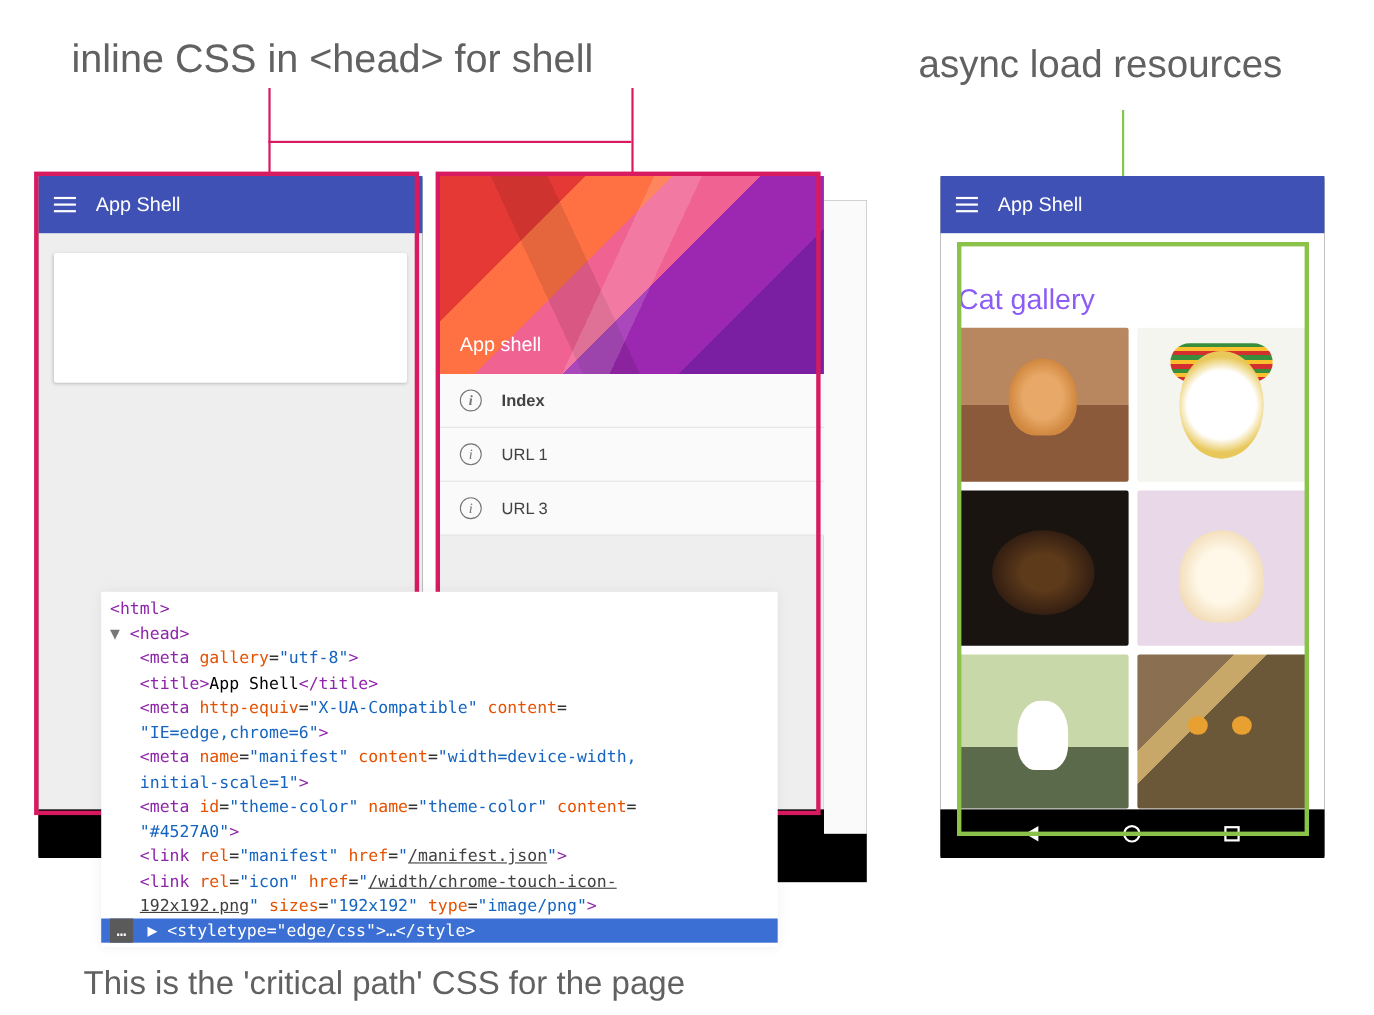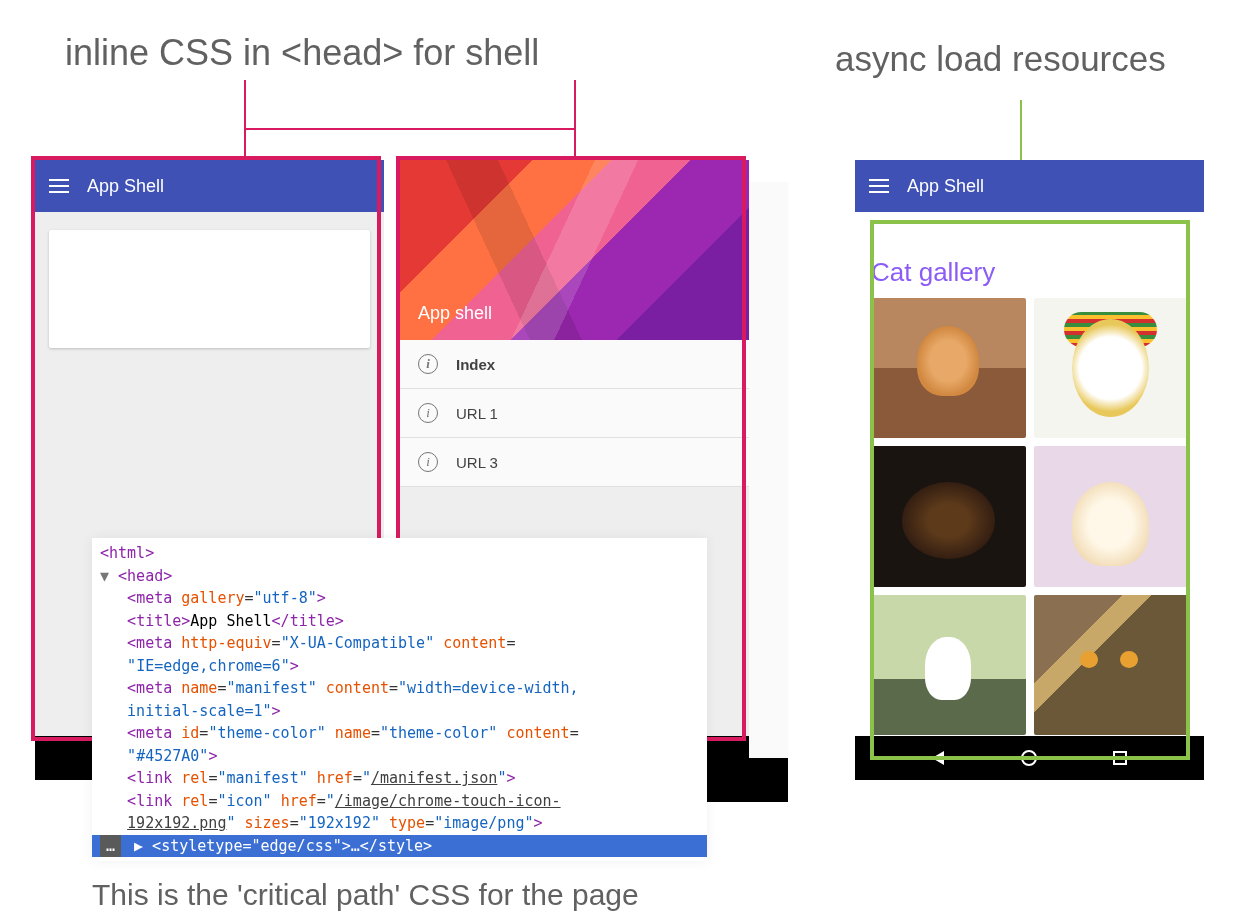--- a/index.html
+++ b/index.html
@@ -13,21 +13,21 @@
   }
   .label {
     position: absolute;
     font-size: 28px;
     color: #616161;
     font-weight: 300;
     line-height: 1.3;
   }
   .label.top-left { top: 30px; left: 65px; font-size: 36px; }
   .label.top-right { top: 36px; left: 835px; font-size: 35px; }
-  .label.bottom { top: 875px; left: 92px; font-size: 30px; }
+  .label.bottom { top: 875px; left: 76px; font-size: 30px; }
 
   .connector {
     position: absolute;
     background: #d81b60;
   }
   .connector.green { background: #8bc34a; }
 
   .phone {
     position: absolute;
     width: 349px;
@@ -330,16 +330,16 @@
   <div class="ln"><span class="disclosure">▼ </span><span class="c-purple">&lt;head&gt;</span></div>
   <div class="ln">   <span class="c-purple">&lt;<span>meta</span></span> <span class="c-orange">gallery</span>=<span class="c-str">"<span>utf-8</span>"</span><span class="c-purple">&gt;</span></div>
   <div class="ln">   <span class="c-purple">&lt;<span>title</span>&gt;</span><span class="c-black">App Shell</span><span class="c-purple">&lt;/<span>title</span>&gt;</span></div>
   <div class="ln">   <span class="c-purple">&lt;meta</span> <span class="c-orange">http-equiv</span>=<span class="c-str">"<span>X-UA-Compatible</span>"</span> <span class="c-orange">content</span>=</div>
   <div class="ln">   <span class="c-str">"<span>IE=edge,chrome=6</span>"</span><span class="c-purple">&gt;</span></div>
   <div class="ln">   <span class="c-purple">&lt;meta</span> <span class="c-orange">name</span>=<span class="c-str">"<span>manifest</span>"</span> <span class="c-orange">content</span>=<span class="c-str">"width=device-width,</span></div>
   <div class="ln">   <span class="c-str">initial-scale=1"</span><span class="c-purple">&gt;</span></div>
   <div class="ln">   <span class="c-purple">&lt;meta</span> <span class="c-orange">id</span>=<span class="c-str">"<span>theme-color</span>"</span> <span class="c-orange">name</span>=<span class="c-str">"<span>theme-color</span>"</span> <span class="c-orange">content</span>=</div>
   <div class="ln">   <span class="c-str">"<span>#4527A0</span>"</span><span class="c-purple">&gt;</span></div>
   <div class="ln">   <span class="c-purple">&lt;<span>link</span></span> <span class="c-orange">rel</span>=<span class="c-str">"<span>manifest</span>"</span> <span class="c-orange">href</span>=<span class="c-str">"</span><span class="c-link">/manifest.json</span><span class="c-str">"</span><span class="c-purple">&gt;</span></div>
-  <div class="ln">   <span class="c-purple">&lt;<span>link</span></span> <span class="c-orange">rel</span>=<span class="c-str">"<span>icon</span>"</span> <span class="c-orange">href</span>=<span class="c-str">"</span><span class="c-link">/image/chrome-touch-icon-</span></div>
+  <div class="ln">   <span class="c-purple">&lt;<span>link</span></span> <span class="c-orange">rel</span>=<span class="c-str">"<span>icon</span>"</span> <span class="c-orange">href</span>=<span class="c-str">"</span><span class="c-link">/width/chrome-touch-icon-</span></div>
   <div class="ln">   <span class="c-link">192x192.png</span><span class="c-str">"</span> <span class="c-orange">sizes</span>=<span class="c-str">"<span>192x192</span>"</span> <span class="c-orange">type</span>=<span class="c-str">"<span>image/png</span>"</span><span class="c-purple">&gt;</span></div>
   <div class="ln sel"><span class="dots">…</span> ▶ &lt;<span>style</span> <span>type</span>="<span>edge/css</span>"&gt;…&lt;/<span>style</span>&gt;</div>
 </div>
 
 </body></html>

